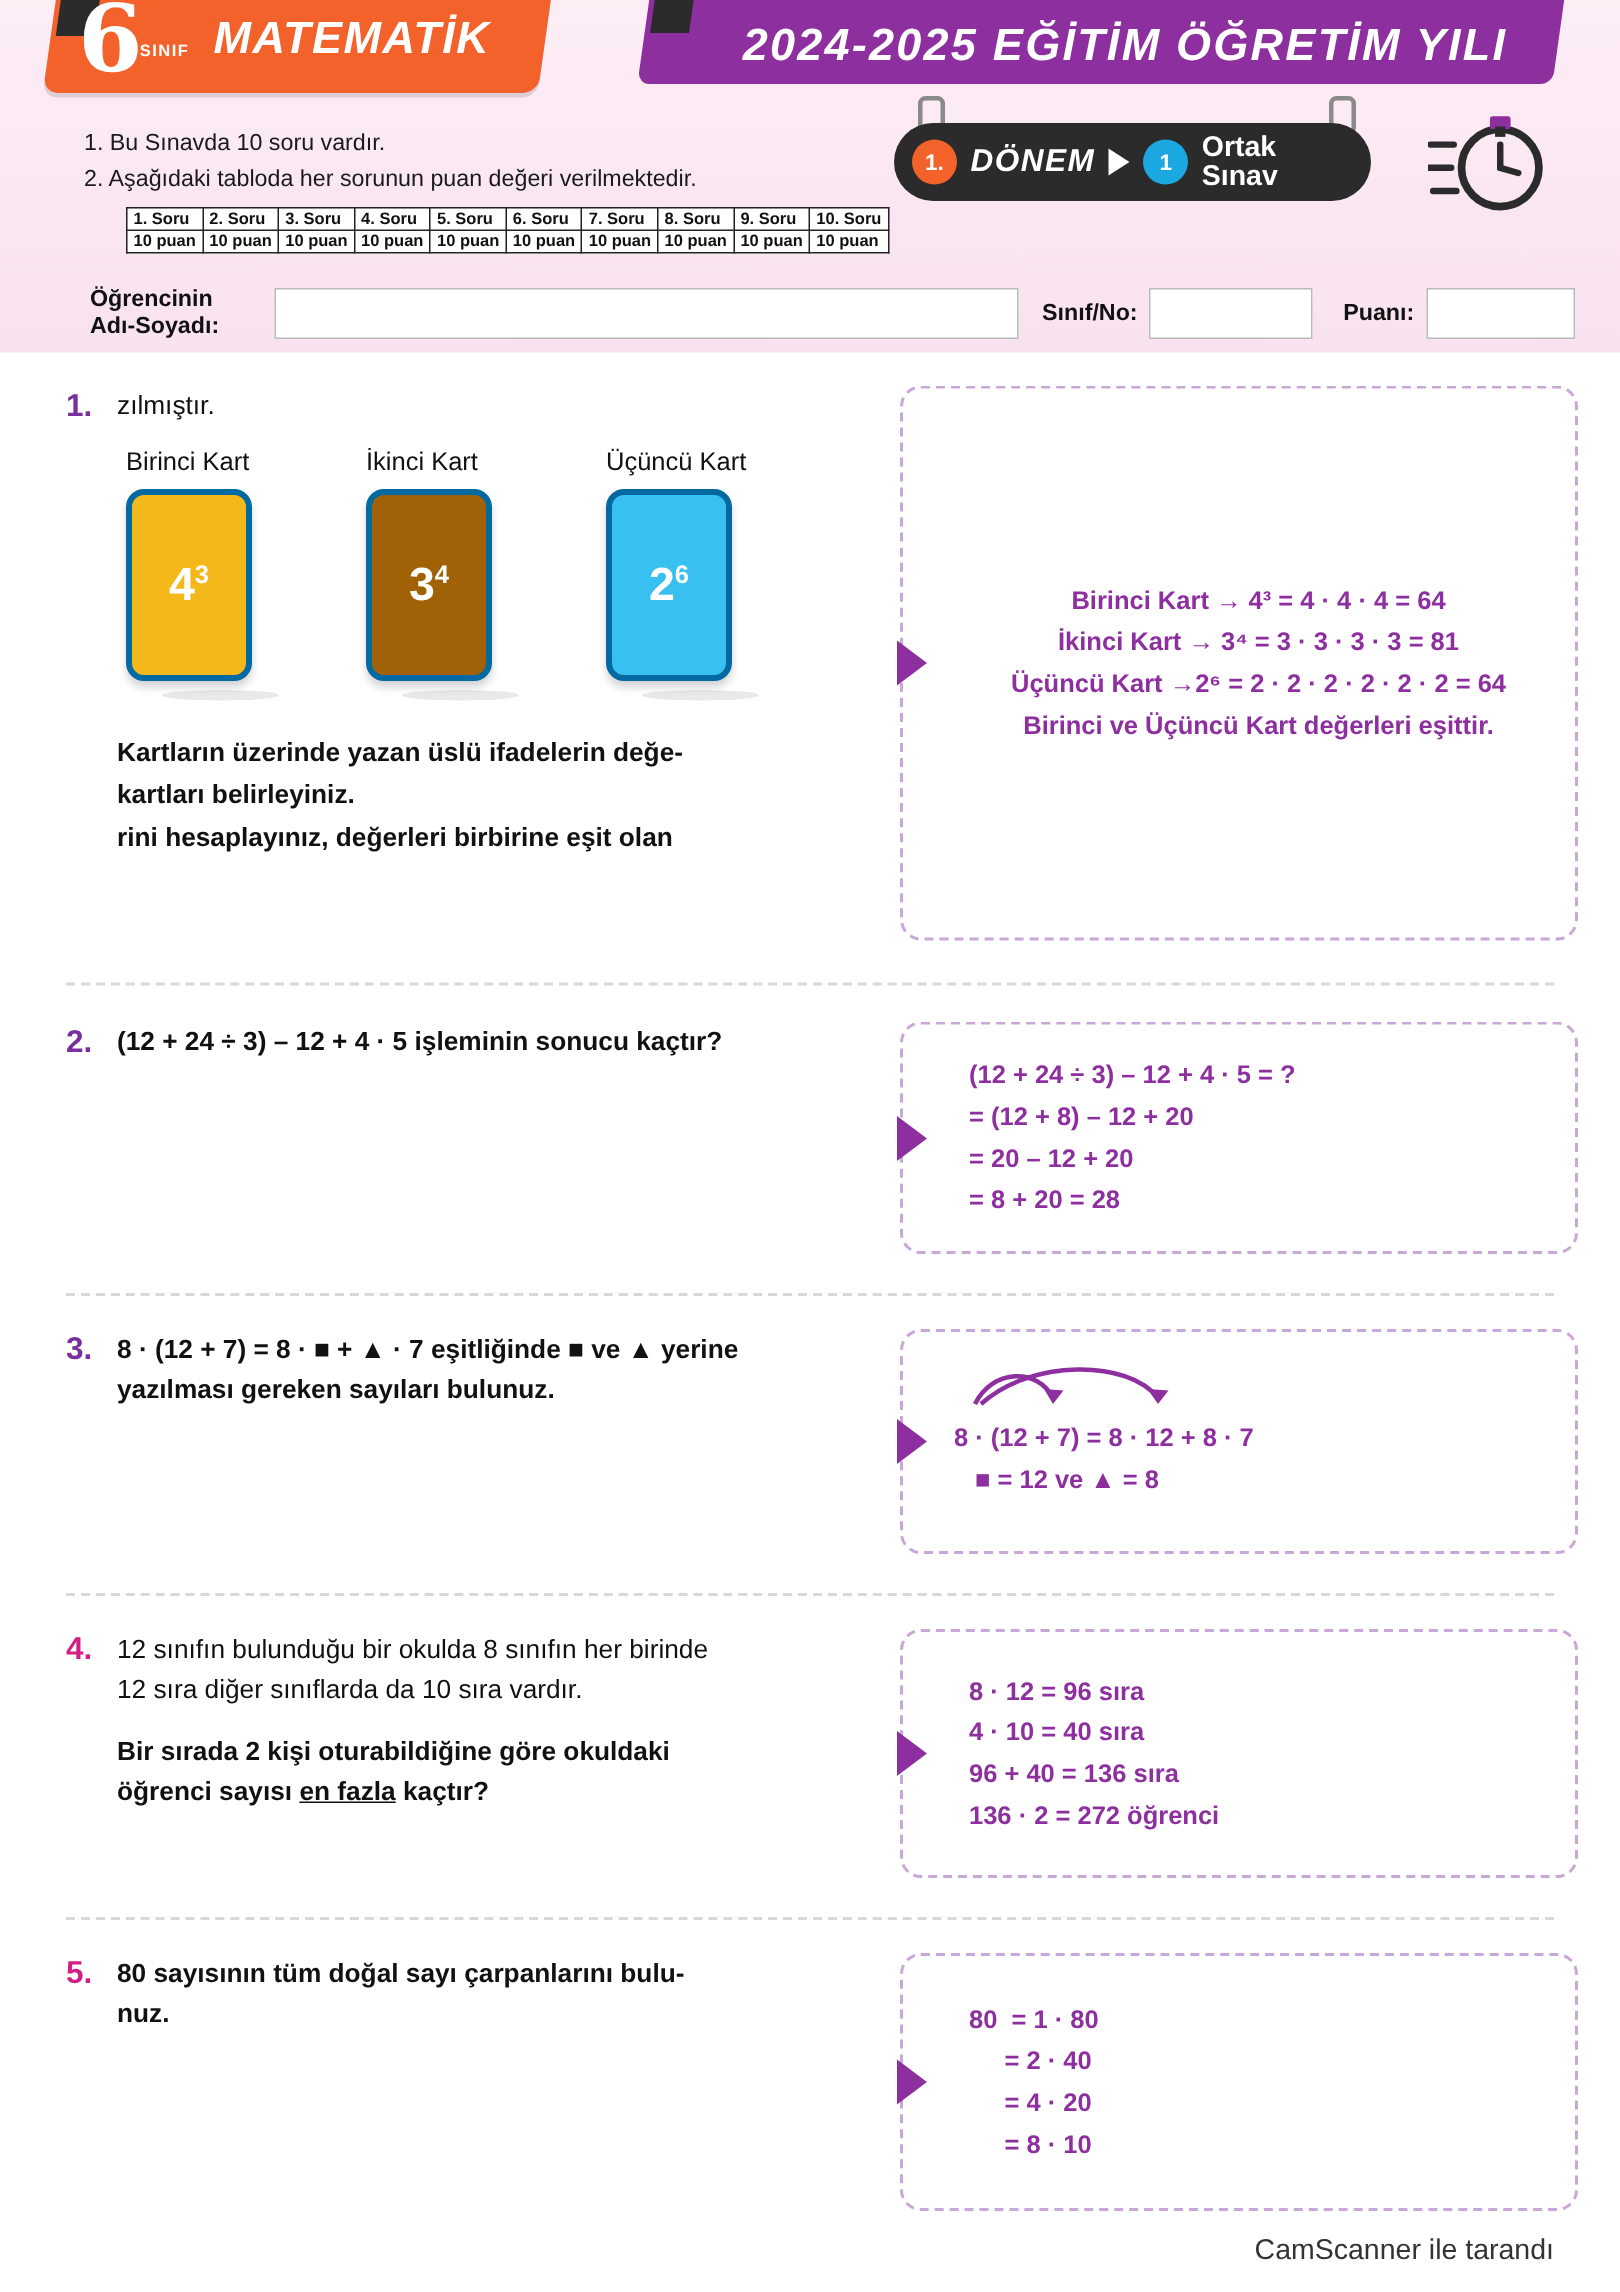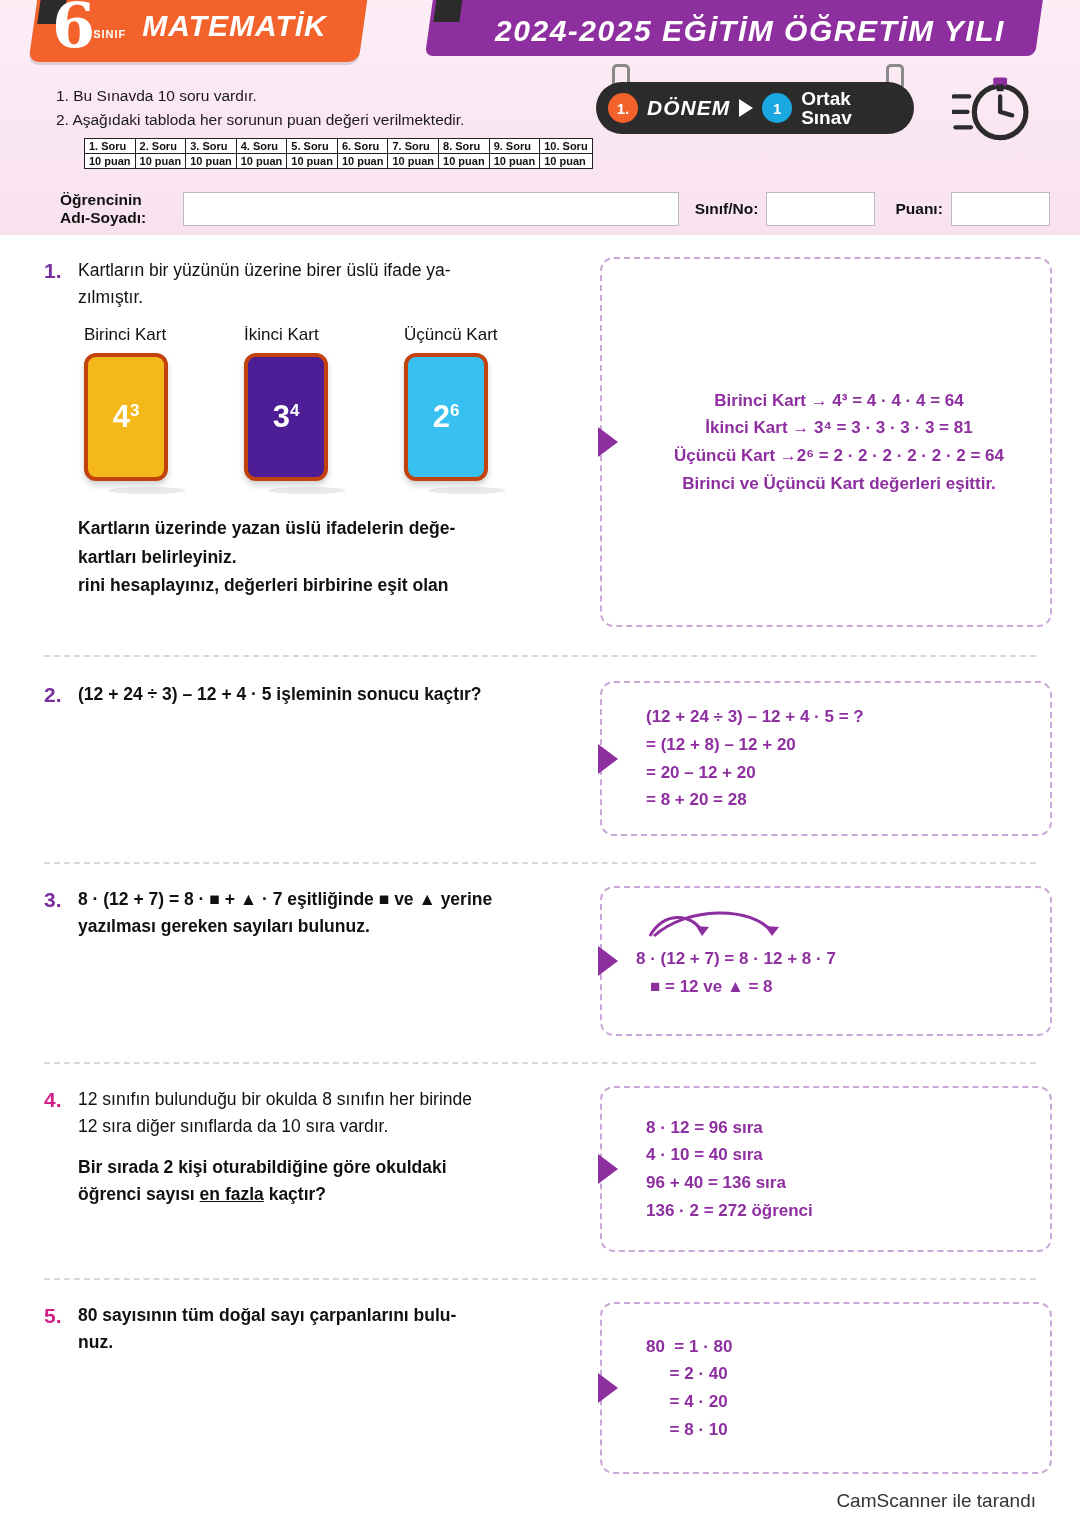--- a/index.html
+++ b/index.html
@@ -243,30 +243,30 @@
 
   
   .cards {
     display:flex; gap:34px; margin-top:14px; padding-left:6px;
   }
   .cardwrap { width:126px; }
   .cardlbl { font-size:17px; margin-bottom:8px; color:#111; }
   .card {
     width:84px;height:128px;border-radius:12px;
     display:flex;align-items:center;justify-content:center;
-    border:4px solid #c2410c;
+    border:4px solid #0369a1;
     box-shadow:0 4px 6px rgba(0,0,0,.18);
     position:relative;
   }
   .card .val {
     color:#fff;font-size:31px;font-weight:bold;
   }
   .card .val sup { font-size:17px; }
   .card.y { background:#f5b81b; }
-  .card.g { background:#4c1d95; }
+  .card.g { background:#a16207; }
   .card.b { background:#37c0f0; }
   .card-shadow {
     width:78px;height:7px;background:#e9e9e9;border-radius:50%;
     margin:6px auto 0;
   }
 
   .bold-block {
     margin-top:20px;
     font-size:17.5px;
     font-weight:bold;
@@ -371,21 +371,20 @@
     <div class="puan-lbl">Puanı:</div>
     <div class="puan-box"></div>
   </div>
 </div>
 
 <div class="sheet">
 
   <div class="qrow" style="padding-top:22px;">
     <div class="qnum">1.</div>
     <div class="qbody">
-      <div class="qtext reg">Kartların bir yüzünün üzerine birer üslü ifade ya-</div>
       <div class="qtext reg">zılmıştır.</div>
 
       <div class="cards">
         <div class="cardwrap">
           <div class="cardlbl">Birinci Kart</div>
           <div class="card y">
             <span class="val"><span>4</span><sup>3</sup></span>
           </div>
           <div class="card-shadow"></div>
         </div>

